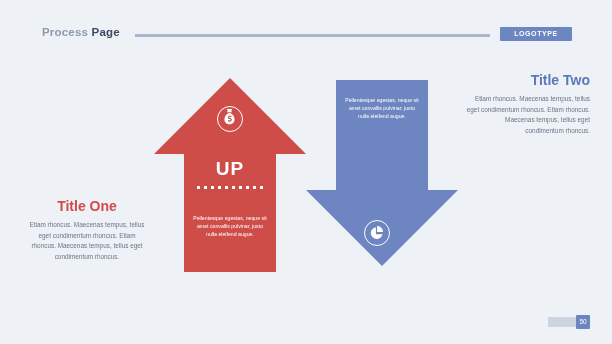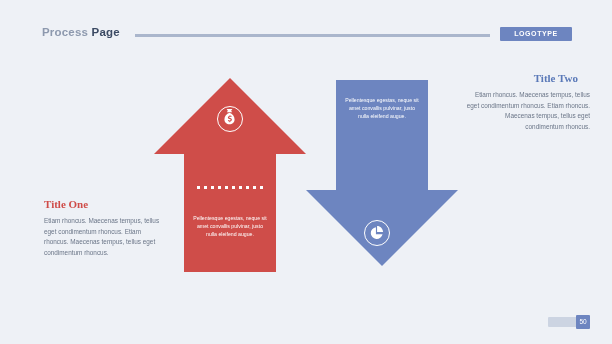--- a/index.html
+++ b/index.html
@@ -178,36 +178,35 @@
     border-radius: 50%;
     border: 1.6px solid #ffffff;
     box-sizing: border-box;
   }
   .icon-money { left: 217px; top: 106px; }
   .icon-chart { left: 364px; top: 220px; }
   .icon-circle svg { display: block; }
 
   
   .block-title {
-    font-size: 11px;
-    font-weight: bold;
-    margin: 0 12px 6px 0;
-    font-family: Liberation Serif, serif;
+    font-size: 14px;
+    font-weight: bold;
+    margin: 0 0 6px 0;
   }
   .block-body {
     font-size: 6.4px;
     line-height: 10.5px;
     color: #6b7688;
   }
   .left-block {
     position: absolute;
-    left: 44px;
+    left: 28px;
     top: 198px;
     width: 118px;
-    text-align: left;
+    text-align: center;
   }
   .left-block .block-title { color: #cf4d49; }
   .right-block {
     position: absolute;
     right: 38px;
     top: 72px;
     width: 124px;
     text-align: right;
   }
   .right-block .block-title { color: #5a79b8; }
@@ -257,20 +256,21 @@
     <div class="arrow-down-head"></div>
   </div>
 
   <div class="icon-circle icon-money">
     <svg width="23" height="23" viewBox="0 0 24 24">
       <path d="M9.2 5.4h5.6l-1.1-1.6 1.3-1.6h-6l1.3 1.6z" fill="#ffffff"></path>
       <path d="M12 6.1c-3.1 1.1-5.3 3.9-5.3 6.9 0 3.2 2.4 5 5.3 5s5.3-1.8 5.3-5c0-3-2.2-5.8-5.3-6.9z" fill="#ffffff"></path>
       <path d="M12 8.6v.7c-1 .1-1.7.7-1.7 1.6 0 1 .8 1.4 1.8 1.7.8.2 1.1.4 1.1.8 0 .4-.4.6-.9.6-.7 0-1.3-.2-1.7-.5l-.3 1.1c.4.2.9.4 1.6.4v.8h.8v-.8c1.1-.1 1.8-.8 1.8-1.7 0-.9-.5-1.4-1.7-1.8-.9-.3-1.2-.5-1.2-.8 0-.3.3-.5.8-.5.7 0 1.2.2 1.5.3l.3-1.1c-.3-.2-.8-.3-1.4-.3v-.5z" fill="#cf4d49"></path>
     </svg>
   </div>
+  <div class="up-label">UP</div>
   <div class="dotline up-dots">
     <span></span>
       <span></span>
       <span></span>
       <span></span>
       <span></span>
       <span></span>
       <span></span>
       <span></span>
       <span></span>

